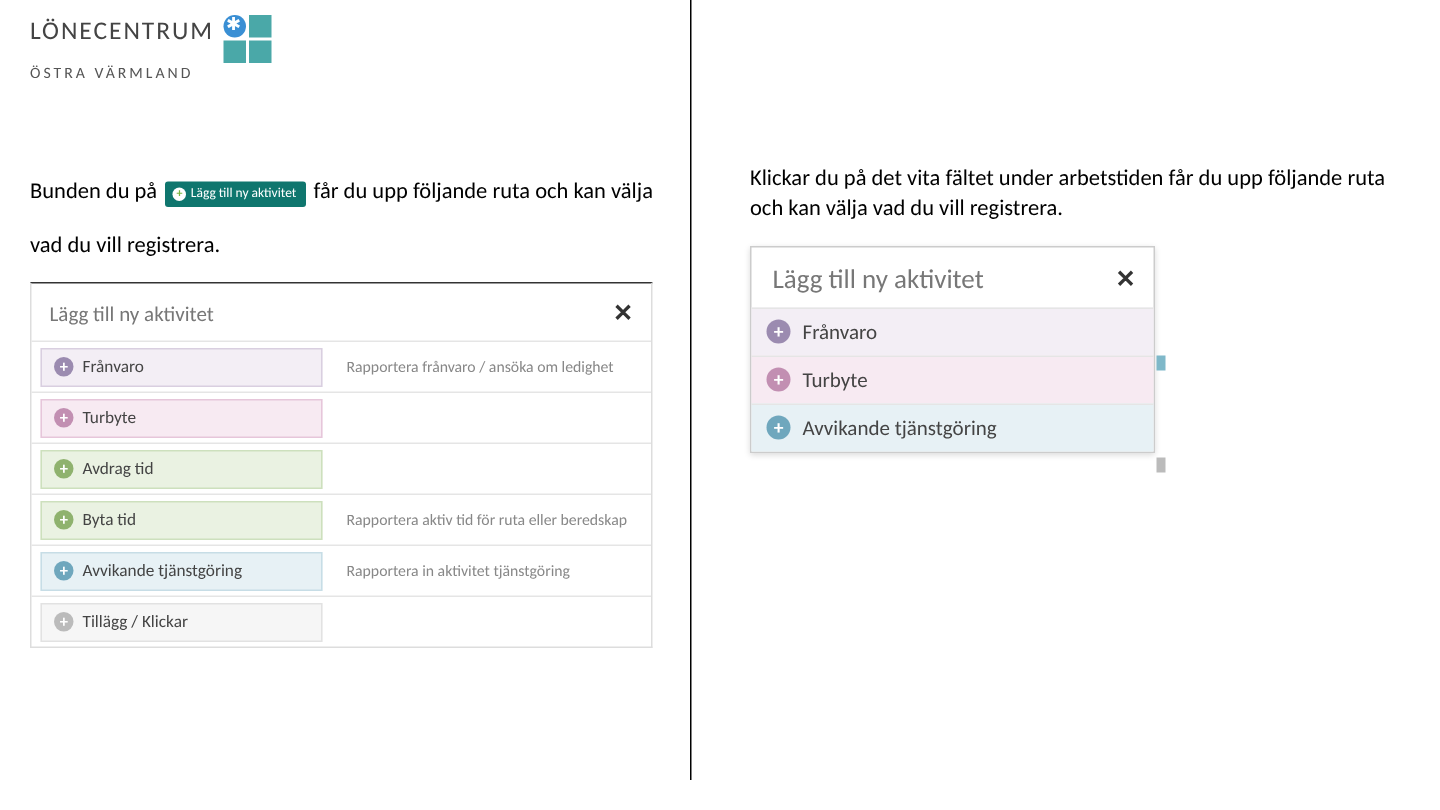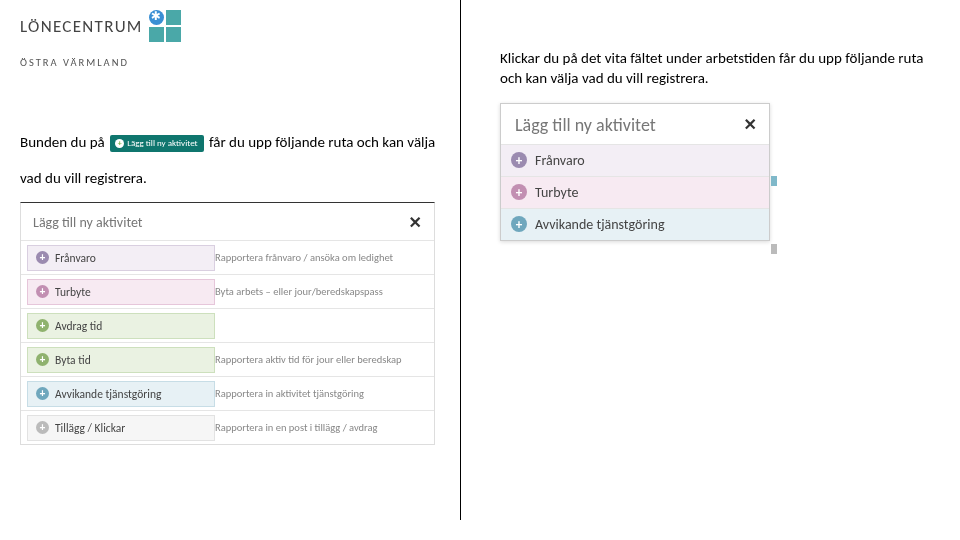--- a/index.html
+++ b/index.html
@@ -27,21 +27,21 @@
     bottom: 20px;
     width: 1px;
     background: #000;
   }
   
   .logo {
     margin-bottom: 50px;
   }
   .logo-row {
     display: flex;
-    align-items: center;
+    align-items: flex-start;
     gap: 6px;
   }
   .logo-text {
     font-size: 17px;
     letter-spacing: 1.3px;
     font-weight: 400;
     color: #444;
   }
   .logo-mark {
     width: 32px;
@@ -61,21 +61,21 @@
     content: "✱";
     position: absolute;
     color: #fff;
     font-size: 12px;
     top: -1px; left: 2px;
   }
   .logo-sub {
     font-size: 10.5px;
     letter-spacing: 2px;
     color: #555;
-    margin-top: 14px;
+    margin-top: 0;
   }
   
   .instr {
     font-size: 15px;
     line-height: 1.35;
     color: #000;
     margin-bottom: 14px;
   }
   .instr .inline-btn {
     display: inline-block;
@@ -138,20 +138,21 @@
     color: #444;
     display: flex;
     align-items: center;
     gap: 6px;
     border: 1px solid rgba(0,0,0,0.08);
     cursor: pointer;
   }
   .p1-desc {
     font-size: 10.5px;
     color: #888;
+    padding-left: 16px;
     flex: 1;
   }
   .plus-circ {
     width: 13px; height: 13px;
     border-radius: 50%;
     background: #999;
     color: #fff;
     display: inline-flex;
     align-items: center;
     justify-content: center;
@@ -253,53 +254,51 @@
           <span class="plus-circ">+</span>
           <span>Frånvaro</span>
         </div>
         <div class="p1-desc">Rapportera frånvaro / ansöka om ledighet</div>
       </div>
       <div class="p1-row">
         <div class="p1-btn v-turbyte">
           <span class="plus-circ">+</span>
           <span>Turbyte</span>
         </div>
-        <div class="p1-desc">Byta arbets – eller jour/beredskapspass</div>
       </div>
       <div class="p1-row">
         <div class="p1-btn v-bunden">
           <span class="plus-circ">+</span>
           <span>Avdrag tid</span>
         </div>
       </div>
       <div class="p1-row">
         <div class="p1-btn v-aktiv">
           <span class="plus-circ">+</span>
           <span>Byta tid</span>
         </div>
-        <div class="p1-desc">Rapportera aktiv tid för jour eller beredskap</div>
+        <div class="p1-desc">Rapportera aktiv tid för ruta eller beredskap</div>
       </div>
       <div class="p1-row">
         <div class="p1-btn v-avvik">
           <span class="plus-circ">+</span>
           <span>Avvikande tjänstgöring</span>
         </div>
         <div class="p1-desc">Rapportera in aktivitet tjänstgöring</div>
       </div>
       <div class="p1-row">
         <div class="p1-btn v-tillagg">
           <span class="plus-circ">+</span>
           <span>Tillägg / Klickar</span>
         </div>
-        <div class="p1-desc">Rapportera in en post i tillägg / avdrag</div>
       </div>
     </div>
   </div>
 
-  <div class="col" style="padding-top:48px;">
+  <div class="col" style="padding-top:109px;">
     <p class="instr">Klickar du på det vita fältet under arbetstiden får du upp följande ruta och kan välja vad du vill registrera.</p>
 
     <div class="panel2">
       <div class="edge-tab t1"></div>
       <div class="edge-tab t2"></div>
       <div class="hdr">
         <h3>Lägg till ny aktivitet</h3>
         <span class="close-x">✕</span>
       </div>
       <div class="p2-row v-franvaro">

